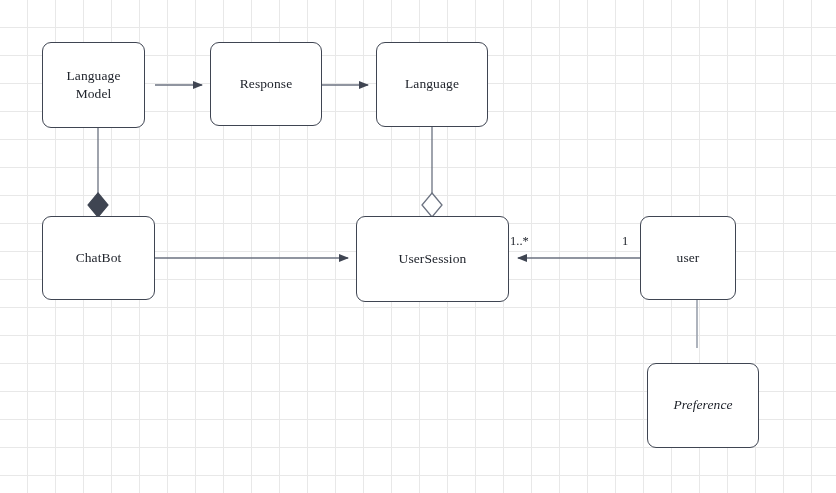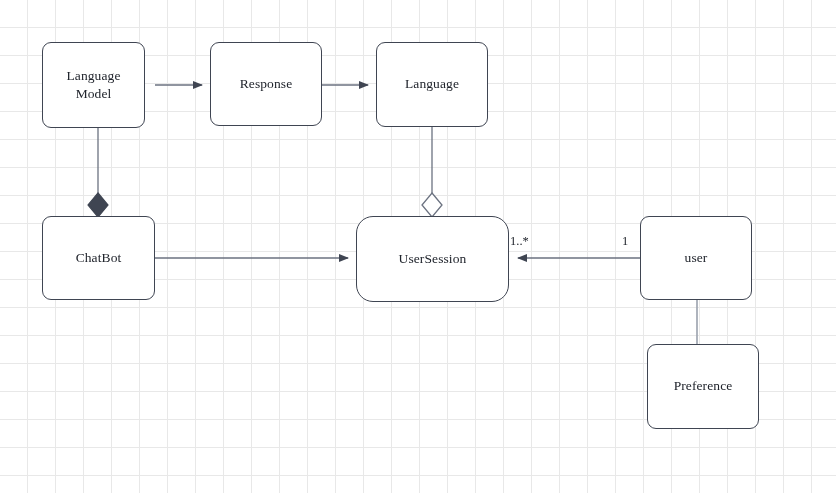--- a/index.html
+++ b/index.html
@@ -114,29 +114,29 @@
   </div>
 
   <div class="node" style="left:376px; top:42px; width:112px; height:85px;">
     <span class="node-label">Language</span>
   </div>
 
   <div class="node" style="left:42px; top:216px; width:113px; height:84px;text-align:right;">
     <span class="node-label">ChatBot</span>
   </div>
 
-  <div class="node" style="left:356px; top:216px; width:153px; height:86px;border-radius:17px;">
+  <div class="node" style="left:356px; top:216px; width:153px; height:86px;">
     <span class="node-label">UserSession</span>
   </div>
 
-  <div class="node" style="left:640px; top:216px; width:112px; height:84px;">
+  <div class="node" style="left:640px; top:216px; width:96px; height:84px;">
     <span class="node-label">user</span>
   </div>
 
-  <div class="node" style="left:647px; top:344px; width:112px; height:85px;">
+  <div class="node" style="left:647px; top:363px; width:112px; height:85px;font-style:italic;">
     <span class="node-label">Preference</span>
   </div>
 
   <div class="edge-label" style="left:510px; top:234px;">1..*</div>
 
   <div class="edge-label" style="left:622px; top:234px;">1</div>
 
 </div>
 
 </body></html>

